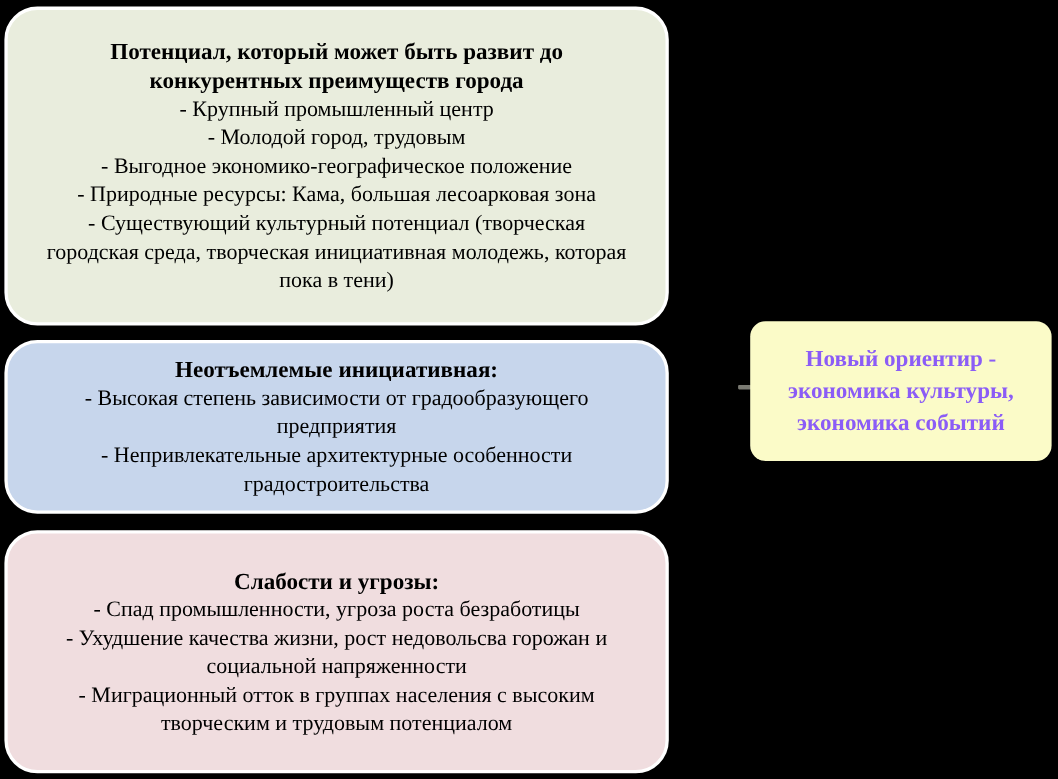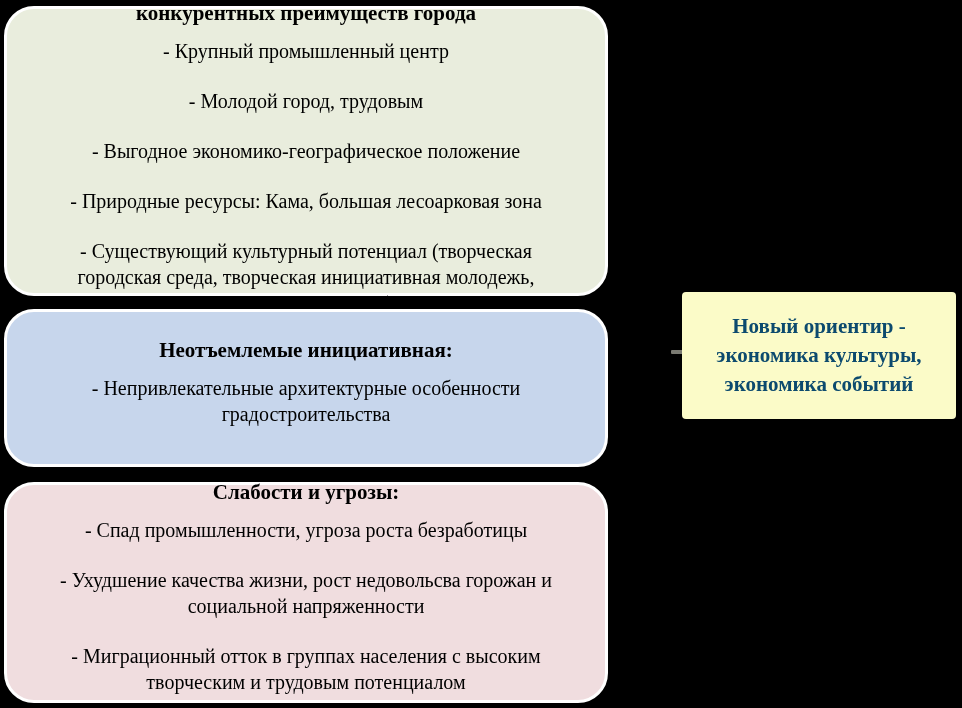--- a/index.html
+++ b/index.html
@@ -22,42 +22,42 @@
     color: #000000;
     display: flex;
     flex-direction: column;
     justify-content: center;
     text-align: center;
     padding: 6px 30px;
     font-size: 20px;
     line-height: 26px;
   }
   .box-title { font-weight: bold; font-size: 21px; margin: 0; }
-  .box-item  { margin: 12px; }
+  .box-item  { margin: 0; }
 
   .box-potential  { top: 6px;   height: 290px; }
   .box-potential .box-title { max-width: 480px; margin: 0 auto; }
   .box-features   { top: 309px; height: 158px; }
   .box-weaknesses { top: 482px; height: 221px; }
 
   .arrow-tip {
     position: absolute;
     left: 671px; top: 350px;
     width: 12px; height: 4px;
     background: #7a7a72;
     border-radius: 1px;
   }
 
   .target-box {
     position: absolute;
     left: 682px; top: 292px;
     width: 274px; height: 127px;
     box-sizing: border-box;
-    border-radius: 4px;
-    color: #0c4a6e;
+    border-radius: 14px;
+    color: #8b5cf6;
     display: flex;
     align-items: center;
     justify-content: center;
     text-align: center;
     font-weight: bold;
     font-size: 21px;
     line-height: 29px;
     padding: 0 16px;
   }
 </style>
@@ -70,20 +70,21 @@
     <h2 class="box-title">Потенциал, который может быть развит до конкурентных преимуществ города</h2>
     <p class="box-item">- Крупный промышленный центр</p>
     <p class="box-item">- Молодой город, трудовым</p>
     <p class="box-item">- Выгодное экономико-географическое положение</p>
     <p class="box-item">- Природные ресурсы: Кама, большая лесоарковая зона</p>
     <p class="box-item">- Существующий культурный потенциал (творческая городская среда, творческая инициативная молодежь, которая пока в тени)</p>
   </section>
 
   <section class="box box-features" style="background: rgb(199, 214, 236);">
     <h2 class="box-title">Неотъемлемые инициативная:</h2>
+    <p class="box-item">- Высокая степень зависимости от градообразующего предприятия</p>
     <p class="box-item">- Непривлекательные архитектурные особенности градостроительства</p>
   </section>
 
   <section class="box box-weaknesses" style="background: rgb(240, 221, 223);">
     <h2 class="box-title">Слабости и угрозы:</h2>
     <p class="box-item">- Спад промышленности, угроза роста безработицы</p>
     <p class="box-item">- Ухудшение качества жизни, рост недовольсва горожан и социальной напряженности</p>
     <p class="box-item">- Миграционный отток в группах населения с высоким творческим и трудовым потенциалом</p>
   </section>
 

